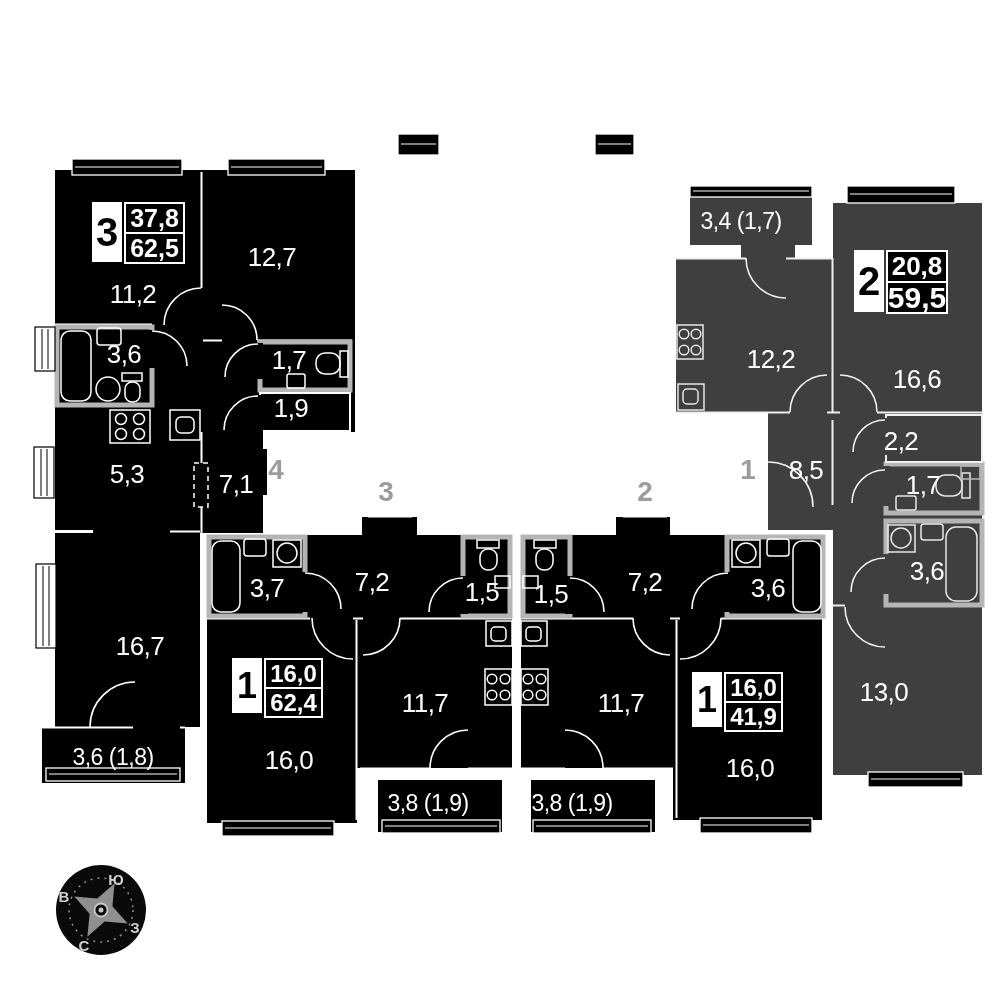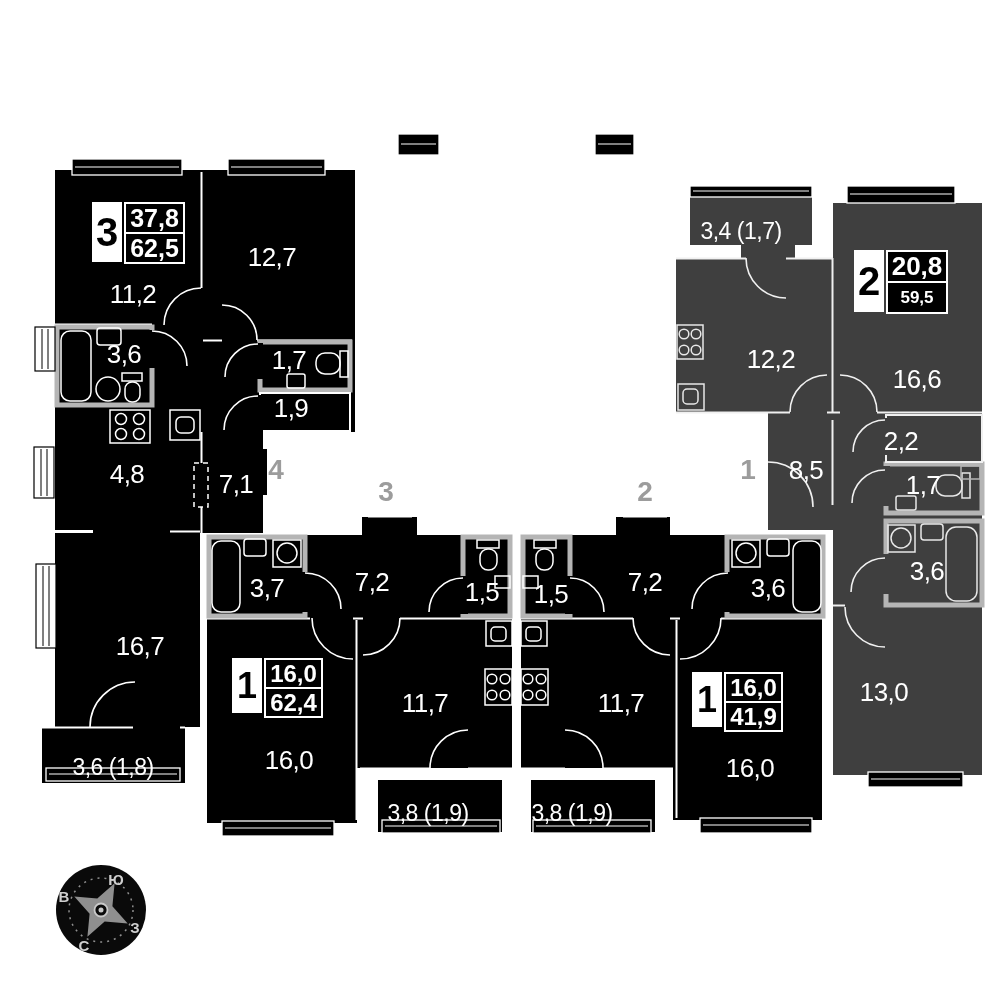--- a/index.html
+++ b/index.html
@@ -1,21 +1,21 @@
 <!DOCTYPE html>
 <html><head>
 <meta charset="utf-8">
 <style>
   html,body{margin:0;padding:0;background:#fff;}
   #canvas{position:relative;width:1000px;height:1000px;background:#ffffff;overflow:hidden;
           font-family:"Liberation Sans",sans-serif;}
   #plansvg{position:absolute;left:0;top:0;}
   .lbl{position:absolute;transform:translate(-50%,-50%);color:#fff;
        font-size:26px;line-height:1;letter-spacing:-0.5px;white-space:nowrap;}
-  .lbl.sm{font-size:23px;margin-top:10px;}
+  .lbl.sm{font-size:23px;}
   .plq{position:absolute;display:flex;align-items:stretch;}
   .plq .badge{background:#fff;color:#000;font-weight:bold;display:flex;
               align-items:center;justify-content:center;}
   .plq .vals{display:flex;flex-direction:column;margin-left:2px;}
   .plq .val{background:#000;color:#fff;border:2px solid #fff;font-weight:bold;
             display:flex;align-items:center;justify-content:center;}
   .plq .val+.val{margin-top:-2px;}
   .ent{position:absolute;transform:translate(-50%,-50%);color:#9c9c9c;font-weight:bold;
        font-size:28px;text-shadow:0 1px 0 #ffffff,1px 0 0 #ffffff;}
   .cmp{position:absolute;transform:translate(-50%,-50%);color:#cfcfcf;font-weight:bold;
@@ -266,21 +266,21 @@
     <circle cx="101" cy="910" r="6.5" fill="#0a0a0a" stroke="#c9c9c9" stroke-width="1.8"></circle>
     <circle cx="101" cy="910" r="2.5" fill="#c9c9c9"></circle>
   </g>
 </svg>
 
   <div class="lbl" style="left:133px;top:294px">11,2</div>
   <div class="lbl" style="left:272px;top:257px">12,7</div>
   <div class="lbl" style="left:124px;top:354px">3,6</div>
   <div class="lbl" style="left:289px;top:360px">1,7</div>
   <div class="lbl" style="left:291px;top:408px">1,9</div>
-  <div class="lbl" style="left:127px;top:474px">4,8</div>
+  <div class="lbl" style="left:127px;top:474px">5,3</div>
   <div class="lbl" style="left:236px;top:484px">7,1</div>
   <div class="lbl" style="left:140px;top:646px">16,7</div>
   <div class="lbl sm" style="left:113px;top:757px">3,6 (1,8)</div>
 
   <div class="lbl" style="left:267px;top:588px">3,7</div>
   <div class="lbl" style="left:372px;top:582px">7,2</div>
   <div class="lbl" style="left:482px;top:592px">1,5</div>
   <div class="lbl" style="left:289px;top:760px">16,0</div>
   <div class="lbl" style="left:425px;top:703px">11,7</div>
   <div class="lbl sm" style="left:428px;top:803px">3,8 (1,9)</div>
@@ -319,21 +319,21 @@
     <div class="badge" style="width:30px;height:55px;font-size:36px">1</div>
     <div class="vals">
       <div class="val" style="width:55px;height:27px;font-size:24px">16,0</div>
       <div class="val" style="width:55px;height:27px;font-size:24px">41,9</div>
     </div>
   </div>
   <div class="plq" style="left:854px;top:250px">
     <div class="badge" style="width:30px;height:62px;font-size:40px">2</div>
     <div class="vals">
       <div class="val" style="width:58px;height:29px;font-size:26px">20,8</div>
-      <div class="val" style="width:58px;height:29px;font-size:17px">59,5</div>
+      <div class="val" style="width:58px;height:29px;font-size:30px">59,5</div>
     </div>
   </div>
 
   <div class="ent" style="left:276px;top:470px">4</div>
   <div class="ent" style="left:386px;top:492px">3</div>
   <div class="ent" style="left:645px;top:492px">2</div>
   <div class="ent" style="left:748px;top:470px">1</div>
 
   <div class="cmp" style="left:116px;top:879px">Ю</div>
   <div class="cmp" style="left:64px;top:896px">В</div>

